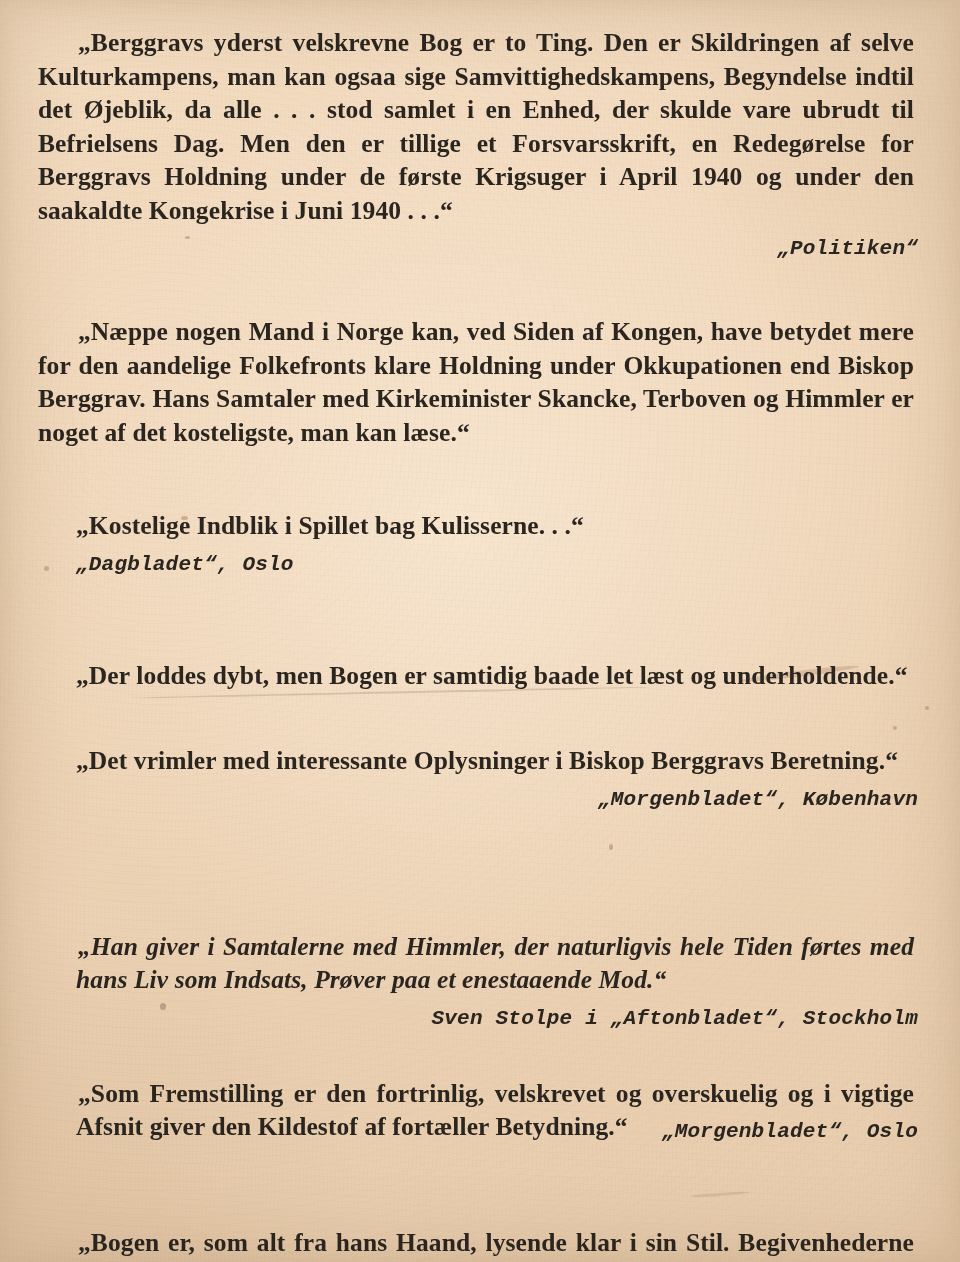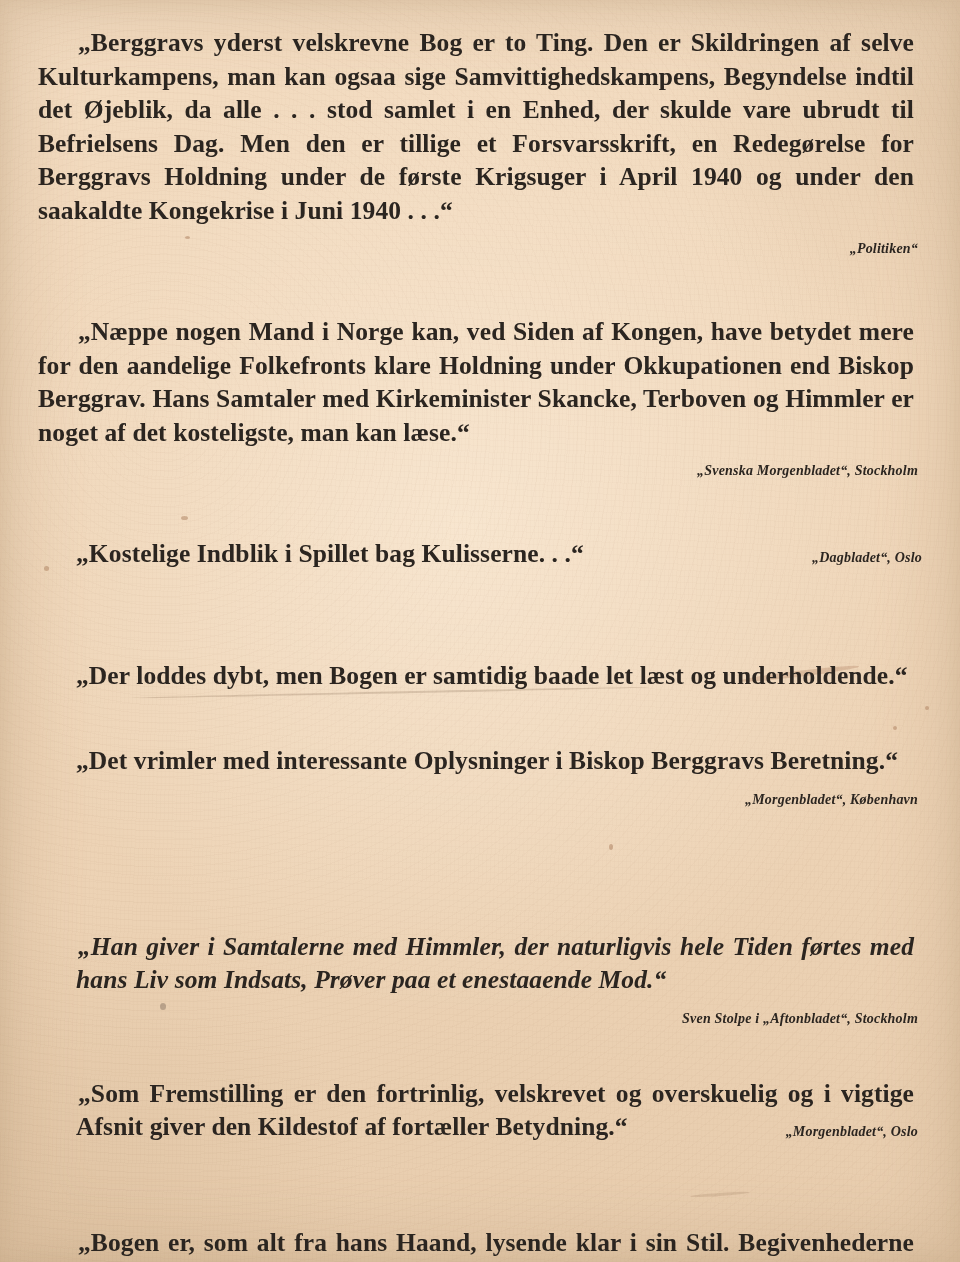--- a/index.html
+++ b/index.html
@@ -73,65 +73,65 @@
     text-justify: inter-word;
     letter-spacing: 0.1px;
     margin: 8px;
     color: #2b2520;
   }
   .qtext.nojust { text-align: left; }
 
   .attrib {
     font-weight: bold;
     font-style: italic;
-    font-size: 14px;
+    font-size: 21px;
     line-height: 28px;
     letter-spacing: 0.2px;
     color: #2b2520;
     white-space: nowrap;
+    font-family: Liberation Mono, monospace;
   }
   .attrib-right {
     display: block;
     text-align: right;
     padding-right: 4px;
   }
   .attrib-inline {
     display: inline;
     text-align: right;
   }
 
   
   .gap-lg { height: 44px; }
   .gap-md { height: 36px; }
   .gap-sm { height: 28px; }
 
   .indent-1 { text-indent: 40px; }
   .indent-block { padding-left: 38px; }
 
-  .run { display: flex; align-items: baseline; }
+  .run { display: flex; align-items: baseline; flex-direction: column; }
   .run .qtext { flex: 0 0 auto; }
   .run .spacer { flex: 1 1 auto; }
 </style>
 </head>
 <body>
 
 <div id="page">
 
   <div id="content">
 
     <div class="quote-block">
       <p class="qtext indent-1">„Berggravs yderst velskrevne Bog er to Ting. Den er Skildringen af selve Kulturkampens, man kan ogsaa sige Samvittighedskampens, Begyndelse indtil det Øjeblik, da alle . . . stod samlet i en Enhed, der skulde vare ubrudt til Befrielsens Dag. Men den er tillige et Forsvarsskrift, en Redegørelse for Berggravs Holdning under de første Krigsuger i April 1940 og under den saakaldte Kongekrise i Juni 1940 . . .“</p>
       <span class="attrib attrib-right">„Politiken“</span>
     </div>
 
     <div class="gap-lg"></div>
 
     <div class="quote-block">
       <p class="qtext indent-1">„Næppe nogen Mand i Norge kan, ved Siden af Kongen, have betydet mere for den aandelige Folkefronts klare Holdning under Okkupationen end Biskop Berggrav. Hans Samtaler med Kirkeminister Skancke, Terboven og Himmler er noget af det kosteligste, man kan læse.“</p>
-      <span class="attrib attrib-right">„Svenska Morgenbladet“, Stockholm</span>
     </div>
 
     <div class="gap-lg"></div>
 
     <div class="quote-block indent-block">
       <div class="run">
         <p class="qtext nojust">„Kostelige Indblik i Spillet bag Kulisserne. . .“</p>
         <span class="spacer"></span>
         <span class="attrib attrib-inline">„Dagbladet“, Oslo</span>
       </div>

